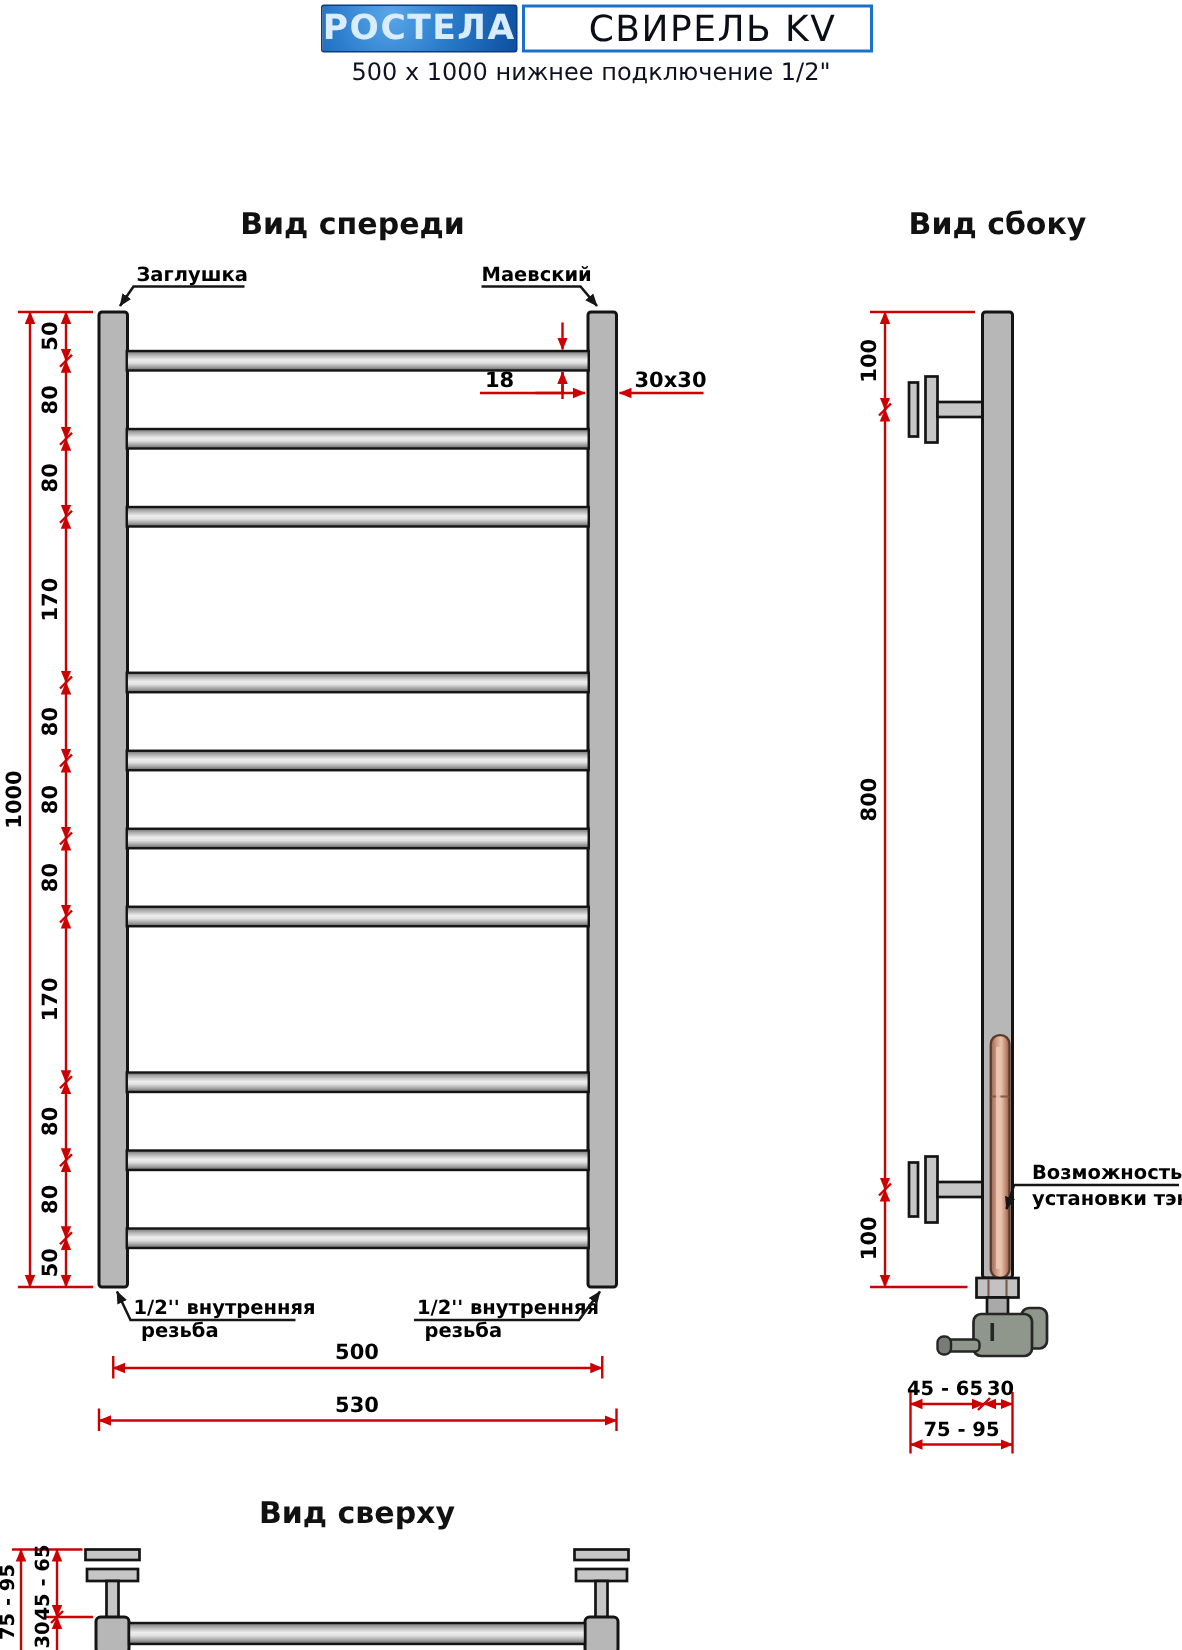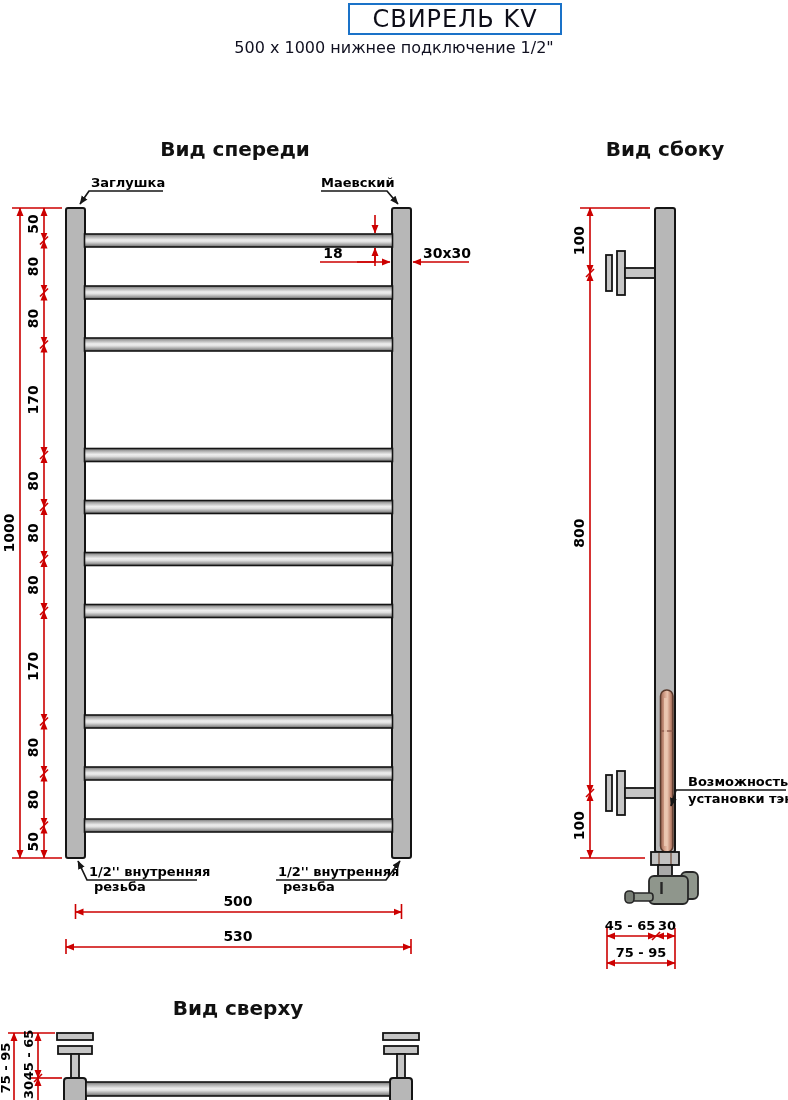--- a/index.html
+++ b/index.html
@@ -6,39 +6,40 @@
   .page{position:relative;width:788px;height:1100px;background:#ffffff;overflow:hidden;
         font-family:"DejaVu Sans","Liberation Sans",sans-serif;}
   .brand{position:absolute;left:214px;top:3px;width:129px;height:30px;
          background:radial-gradient(circle at 35% 20%, #5aa6e8 0%, #2a7ccc 45%, #0d4fa0 100%);
          border:1px solid #0a3d80;border-radius:2px;
          display:flex;align-items:center;justify-content:center;
          font-size:23px;font-weight:600;color:#d9edff;letter-spacing:1px;}
   .model{position:absolute;left:348px;top:3px;width:210px;height:28px;
          background:#ffffff;border:2px solid #1a72c8;
          display:flex;align-items:center;justify-content:center;
-         font-size:24px;font-weight:500;color:#0d0d18;letter-spacing:1px;}
+         font-size:24px;font-weight:500;color:#0d0d18;letter-spacing:1px;padding-left:20px;}
   .subtitle{position:absolute;left:0;top:38px;width:788px;text-align:center;
             font-size:16px;color:#101020;}
   svg{position:absolute;left:0;top:0;}
   .t-title{font:700 20px "DejaVu Sans",sans-serif;fill:#111;}
   .t-dim{font:700 14px "DejaVu Sans",sans-serif;fill:#000;}
   .t-dims{font:700 13px "DejaVu Sans",sans-serif;fill:#000;}
   .t-label{font:700 13px "DejaVu Sans",sans-serif;fill:#000;}
   .ln{stroke:#cc0000;stroke-width:1.6;fill:none;}
   .lead{stroke:#161616;stroke-width:1.7;fill:none;}
   .metal{fill:#b7b7b7;stroke:#141414;stroke-width:2;}
   .plate{fill:#c6c6c6;stroke:#141414;stroke-width:1.8;}
   .bar{fill:url(#barGrad);stroke:#141414;stroke-width:1.6;}
 </style>
 </head>
 <body>
 
 <div class="page">
 
+  <div class="brand">РОСТЕЛА</div>
   <div class="model">СВИРЕЛЬ KV</div>
   <div class="subtitle">500 x 1000 нижнее подключение 1/2"</div>
 
   <svg width="788" height="1100" viewBox="0 0 788 1100">
     <defs>
       <linearGradient id="barGrad" x1="0" y1="0" x2="0" y2="1">
         <stop offset="0" stop-color="#6e6e6e"></stop>
           <stop offset="0.18" stop-color="#a9a9a9"></stop>
         <stop offset="0.45" stop-color="#ededed"></stop>
           <stop offset="0.6" stop-color="#e2e2e2"></stop>

